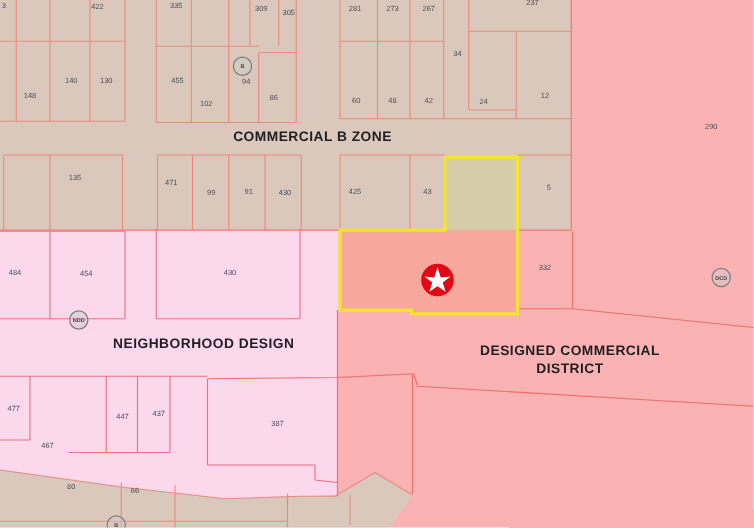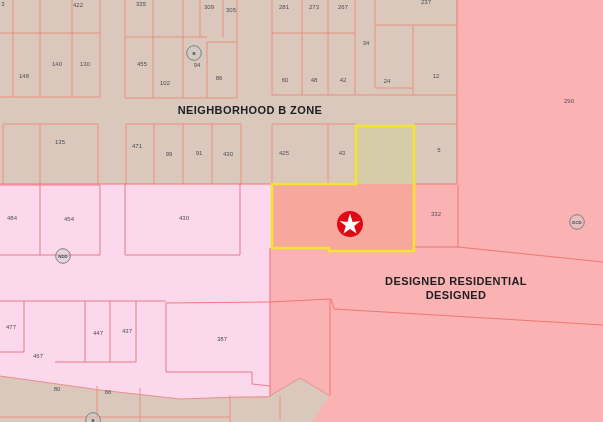--- a/index.html
+++ b/index.html
@@ -118,22 +118,22 @@
         <text x="98" y="335.2" class="parcel-label">447</text>
         <text x="127" y="333.2" class="parcel-label">437</text>
         <text x="222" y="341.2" class="parcel-label">387</text>
         <text x="38" y="358.2" class="parcel-label">467</text>
         <text x="57" y="391.2" class="parcel-label">80</text>
         <text x="108" y="394.2" class="parcel-label">66</text>
       </g>
   </svg>
 
   <div class="zone-label" style="left:250px;top:110px;">
-    <span>NEIGHBORHOOD B ZONE</span>
+    <span>COMMERCIAL B ZONE</span>
   </div>
   <div class="zone-label" style="left:163px;top:275px;">
-    <br>
+    <span>NEIGHBORHOOD DESIGN</span><br>
   </div>
   <div class="zone-label" style="left:456px;top:288px;">
-    <span>DESIGNED RESIDENTIAL</span><br>
-    <span>DESIGNED</span>
+    <span>DESIGNED COMMERCIAL</span><br>
+    <span>DISTRICT</span>
   </div>
 </div>
 
 </body></html>

